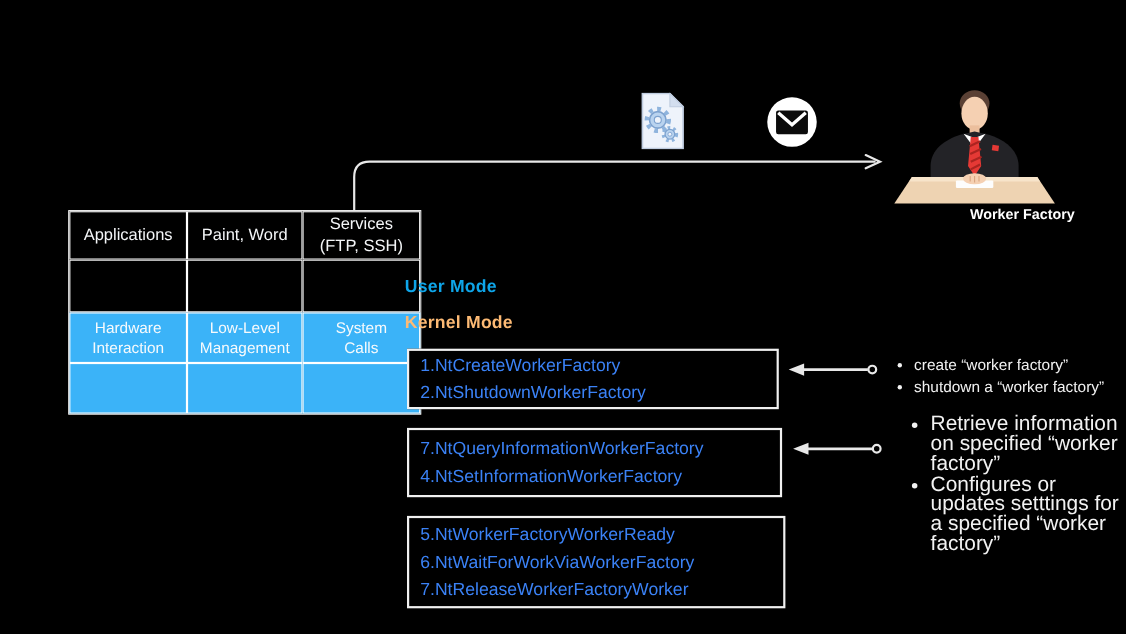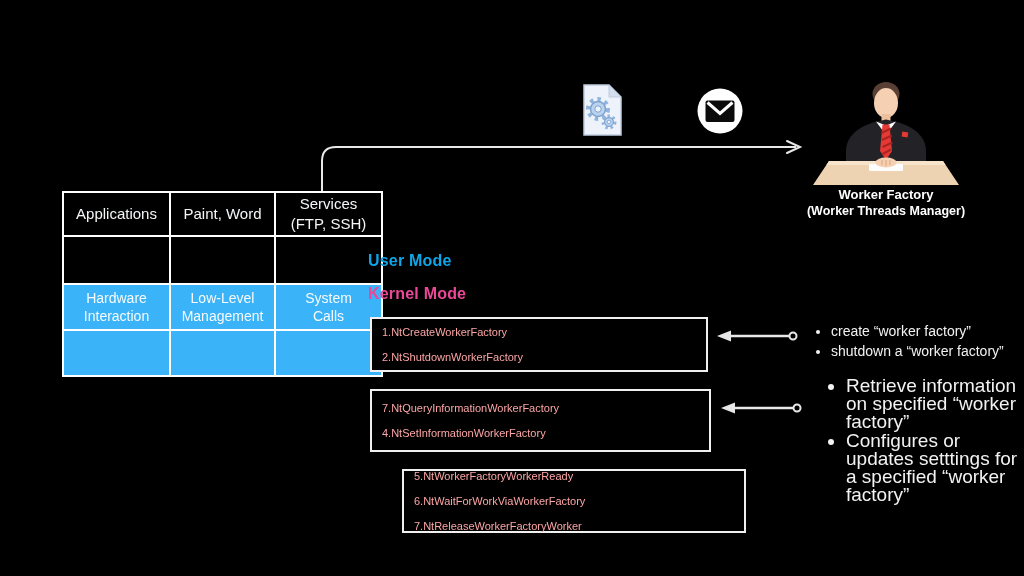--- a/index.html
+++ b/index.html
@@ -47,39 +47,39 @@
   .cell.blue { background: #3bb3f8; color: #f7fafc; font-size: 14px; }
 
   
   .mode-label {
     position: absolute;
     font-weight: bold;
     font-size: 16px;
     letter-spacing: 0.2px;
   }
   .mode-label.user { left: 368px; top: 252px; color: #0ea5e9; }
-  .mode-label.kernel { left: 368px; top: 285px; color: #ec4899; }
+  .mode-label.kernel { left: 368px; top: 285px; color: #fdba74; }
 
   
   .syscall-box {
     position: absolute;
     left: 370px;
     border: 2px solid #f0f0f0;
     background: #000;
     display: flex;
     flex-direction: column;
     justify-content: center;
     padding-left: 10px;
   }
   .syscall-box.b1 { top: 317px; width: 338px; height: 55px; }
   .syscall-box.b2 { top: 389px; width: 341px; height: 63px; }
-  .syscall-box.b3 { top: 469px; width: 344px; height: 64px; margin-left: 32px; }
+  .syscall-box.b3 { top: 469px; width: 344px; height: 84px; }
   .syscall-line {
-    color: #fca5a5;
-    font-size: 11px;
+    color: #3b82f6;
+    font-size: 16px;
     line-height: 25px;
     white-space: nowrap;
   }
 
   
   .notes {
     position: absolute;
     list-style: disc;
     color: #f2f2f2;
   }
@@ -93,21 +93,21 @@
   .person-fig { position: absolute; left: 812px; top: 73px; }
 
   .wf-label {
     position: absolute;
     left: 795px; top: 186px;
     width: 182px;
     text-align: center;
     color: #fff;
     font-weight: bold;
   }
-  .wf-label .t1 { font-size: 13px; line-height: 17px; }
+  .wf-label .t1 { font-size: 13px; line-height: 17px; text-align: right; }
   .wf-label .t2 { font-size: 12.5px; line-height: 16px; }
 </style>
 </head>
 <body>
 
 <div class="canvas">
 
   <svg class="overlay" viewBox="0 0 1024 576">
 
     <g>
@@ -229,16 +229,15 @@
     <ellipse cx="74" cy="89.5" rx="10.5" ry="5" fill="#f5d0b2"></ellipse>
     <g stroke="#d9a57f" stroke-width="1">
       <line x1="70" y1="87" x2="70" y2="92"></line>
       <line x1="74" y1="87" x2="74" y2="93"></line>
       <line x1="78" y1="87" x2="78" y2="92"></line>
     </g>
   </svg>
 
   <div class="wf-label">
     <div class="t1">Worker Factory</div>
-    <div class="t2">(Worker Threads Manager)</div>
   </div>
 
 </div>
 
 </body></html>

